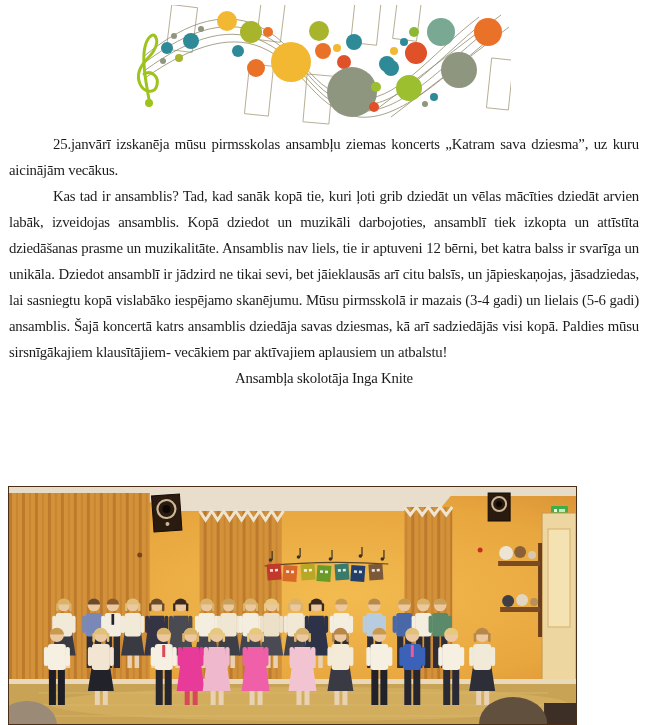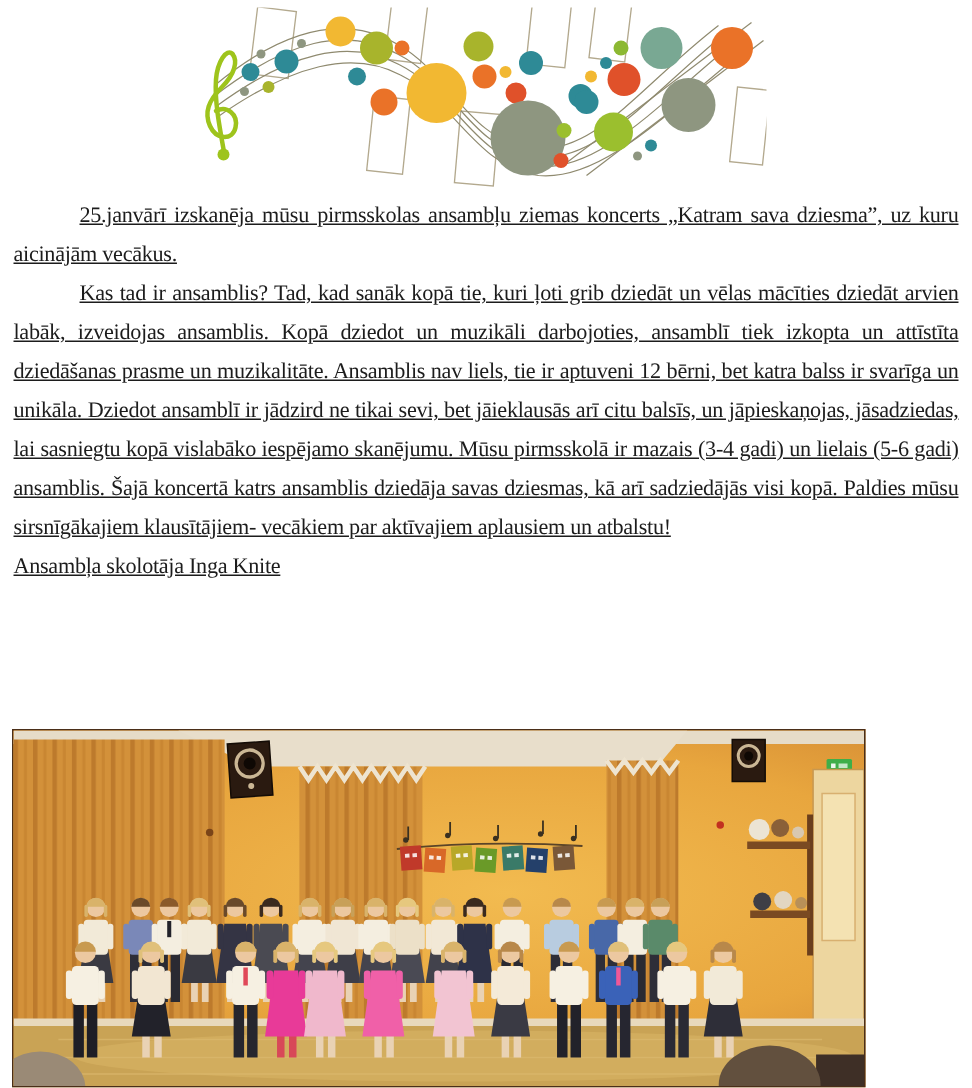--- a/index.html
+++ b/index.html
@@ -5,24 +5,24 @@
   html,body{margin:0;padding:0;}
   body{
     width:648px;height:725px;overflow:hidden;background:#ffffff;
     font-family:"Liberation Serif", serif;position:relative;
   }
   .header-art{position:absolute;left:129px;top:5px;width:382px;height:120px;}
   .header-art svg{display:block;width:100%;height:100%;}
   .body-text{
     position:absolute;left:9px;top:131px;width:630px;
     font-size:14.8px;line-height:26px;color:#1c1c1c;
-    text-align:justify;letter-spacing:-0.2px;text-decoration:underline;
+    text-align:justify;letter-spacing:-0.2px;
   }
   p.para{margin:0;text-indent:44px;}
-  p.signature{margin:0;text-indent:0;text-align:left;}
+  p.signature{margin:0;text-indent:0;text-align:center;}
   .photo{
     position:absolute;left:8px;top:486px;width:569px;height:239px;
     border:1px solid #4a2e18;box-sizing:border-box;background:#e8a03a;
   }
   .photo svg{display:block;width:100%;height:100%;}
 </style>
 </head>
 <body>
 
 <div class="page">

